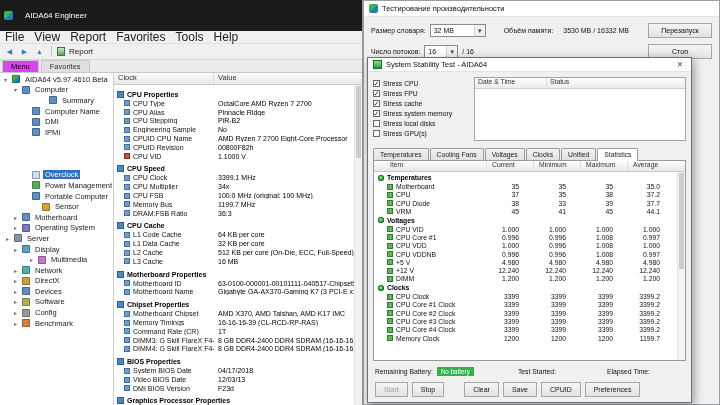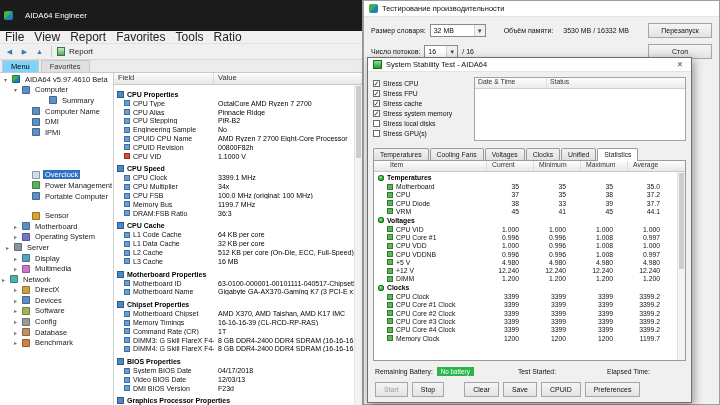--- a/index.html
+++ b/index.html
@@ -13,21 +13,21 @@
   .aida-logo{width:9px;height:9px;border-radius:2px;background:linear-gradient(135deg,#3db54a 40%,#1d7fc0 60%);flex:0 0 auto;}
   .menubar{height:13px;background:#f0f0f0;display:flex;align-items:center;font-size:12px;color:#222;border-bottom:1px solid #e2e2e2;flex:0 0 auto;}
   .menu-item{padding:0 5px;}
   .toolbar{height:16px;background:#f0f0f0;display:flex;align-items:center;gap:2px;padding:0 3px;border-bottom:1px solid #d8d8d8;font-size:8px;flex:0 0 auto;}
   .tool-icon{width:13px;text-align:center;color:#3a78b8;font-size:7px;}
   .tool-sep{width:1px;height:11px;background:#c9c9c9;margin:0 3px;}
   .report-icon{width:8px;height:9px;background:linear-gradient(#cfe9cf,#57a857);border:1px solid #2e7d32;}
   .report-label{padding-left:2px;color:#222;}
   .pane-tabs{height:13px;background:#ececec;display:flex;align-items:flex-end;font-size:7.5px;border-bottom:1px solid #c9c9c9;flex:0 0 auto;padding-left:2px;}
   .pane-tab{padding:1px 8px 1px;border:1px solid #c9c9c9;border-bottom:none;background:#e0e0e0;margin-right:2px;color:#333;}
-  .pane-tab.active{background:#7dd3fc;color:#000;}
+  .pane-tab.active{background:#d946ef;color:#000;}
   .main-body{flex:1;display:flex;min-height:0;}
   #sidebar{width:114px;border-right:1px solid #cfcfcf;overflow:hidden;font-size:7.5px;padding-top:1px;background:#fff;}
   .tree-row{height:10.6px;display:flex;align-items:center;gap:3px;white-space:nowrap;color:#1a1a1a;overflow:hidden;}
   .expander{width:7px;color:#707070;font-size:6px;text-align:center;flex:0 0 auto;}
   .tree-icon{width:8px;height:8px;border-radius:1px;flex:0 0 auto;background:#5d8fc4;box-shadow:inset 0 0 0 1px rgba(0,0,0,.28);}
   .tree-row .lbl{padding:0 2px;}
   .tree-row.selected .lbl{background:#2f6fc4;color:#fff;}
   [data-name="aida-logo-icon"]{background:linear-gradient(135deg,#3db54a 40%,#1d7fc0 60%);}
   [data-name="overclock-icon"]{background:#d0dce8;box-shadow:inset 0 0 0 1px #8899aa;}
   [data-name="power-icon"]{background:#58b058;}
@@ -114,21 +114,21 @@
   <div class="titlebar-dark" data-name="main-titlebar">
     <span class="aida-logo" data-name="aida64-logo-icon"></span>
     <span data-name="main-window-title">AIDA64 Engineer</span>
   </div>
   <div class="menubar" data-name="menu-bar">
       <span class="menu-item" data-name="menu-item-file">File</span>
       <span class="menu-item" data-name="menu-item-view">View</span>
       <span class="menu-item" data-name="menu-item-report">Report</span>
       <span class="menu-item" data-name="menu-item-favorites">Favorites</span>
       <span class="menu-item" data-name="menu-item-tools">Tools</span>
-      <span class="menu-item" data-name="menu-item-help">Ratio</span>
+      <span class="menu-item" data-name="menu-item-help">Help</span>
     </div>
   <div class="toolbar" data-name="main-toolbar">
     <span class="tool-icon" data-name="back-icon">◀</span>
     <span class="tool-icon" data-name="forward-icon">▶</span>
     <span class="tool-icon" data-name="up-icon">▲</span>
     <span class="tool-sep" data-name="toolbar-separator"></span>
     <span class="report-icon" data-name="report-icon"></span>
     <span class="report-label" data-name="report-button">Report</span>
   </div>
   <div class="pane-tabs" id="pane-tabs" data-name="pane-tabs">
@@ -175,21 +175,21 @@
         <div class="tree-row" data-name="sidebar-item-power-management" style="padding-left: 22px;">
           <span class="expander" data-name="expander-spacer"></span>
           <span class="tree-icon" data-name="power-icon"></span>
           <span class="lbl" data-name="sidebar-item-label">Power Management</span>
         </div>
         <div class="tree-row" data-name="sidebar-item-portable-computer" style="padding-left: 22px;">
           <span class="expander" data-name="expander-spacer"></span>
           <span class="tree-icon" data-name="portable-icon"></span>
           <span class="lbl" data-name="sidebar-item-label">Portable Computer</span>
         </div>
-        <div class="tree-row" data-name="sidebar-item-sensor" style="padding-left: 22px; margin-top: 9px;">
+        <div class="tree-row" data-name="sidebar-item-sensor" style="padding-left: 32px;">
           <span class="expander" data-name="expander-spacer"></span>
           <span class="tree-icon" data-name="sensor-icon"></span>
           <span class="lbl" data-name="sidebar-item-label">Sensor</span>
         </div>
         <div class="tree-row" data-name="sidebar-item-motherboard" style="padding-left: 12px;">
           <span class="expander" data-name="expand-icon">▸</span>
           <span class="tree-icon" data-name="motherboard-icon"></span>
           <span class="lbl" data-name="sidebar-item-label">Motherboard</span>
         </div>
         <div class="tree-row" data-name="sidebar-item-operating-system" style="padding-left: 12px;">
@@ -200,26 +200,26 @@
         <div class="tree-row" data-name="sidebar-item-server" style="padding-left: 4px;">
           <span class="expander" data-name="expand-icon">▸</span>
           <span class="tree-icon" data-name="server-icon"></span>
           <span class="lbl" data-name="sidebar-item-label">Server</span>
         </div>
         <div class="tree-row" data-name="sidebar-item-display" style="padding-left: 12px;">
           <span class="expander" data-name="expand-icon">▸</span>
           <span class="tree-icon" data-name="display-icon"></span>
           <span class="lbl" data-name="sidebar-item-label">Display</span>
         </div>
-        <div class="tree-row" data-name="sidebar-item-multimedia" style="padding-left: 12px;">
+        <div class="tree-row" data-name="sidebar-item-multimedia" style="padding-left: 28px;">
           <span class="expander" data-name="expand-icon">▸</span>
           <span class="tree-icon" data-name="multimedia-icon"></span>
           <span class="lbl" data-name="sidebar-item-label">Multimedia</span>
         </div>
-        <div class="tree-row" data-name="sidebar-item-network" style="padding-left: 0;">
+        <div class="tree-row" data-name="sidebar-item-network" style="padding-left: 12px;">
           <span class="expander" data-name="expand-icon">▸</span>
           <span class="tree-icon" data-name="network-icon"></span>
           <span class="lbl" data-name="sidebar-item-label">Network</span>
         </div>
         <div class="tree-row" data-name="sidebar-item-directx" style="padding-left: 12px;">
           <span class="expander" data-name="expand-icon">▸</span>
           <span class="tree-icon" data-name="directx-icon"></span>
           <span class="lbl" data-name="sidebar-item-label">DirectX</span>
         </div>
         <div class="tree-row" data-name="sidebar-item-devices" style="padding-left: 12px;">
@@ -229,35 +229,30 @@
         </div>
         <div class="tree-row" data-name="sidebar-item-software" style="padding-left: 12px;">
           <span class="expander" data-name="expand-icon">▸</span>
           <span class="tree-icon" data-name="software-icon"></span>
           <span class="lbl" data-name="sidebar-item-label">Software</span>
         </div>
         <div class="tree-row" data-name="sidebar-item-config" style="padding-left: 12px;">
           <span class="expander" data-name="expand-icon">▸</span>
           <span class="tree-icon" data-name="config-icon"></span>
           <span class="lbl" data-name="sidebar-item-label">Config</span>
-        </div>
-        <div class="tree-row" data-name="sidebar-item-database" style="padding-left: 12px;">
-          <span class="expander" data-name="expand-icon">▸</span>
-          <span class="tree-icon" data-name="database-icon"></span>
-          <span class="lbl" data-name="sidebar-item-label">Database</span>
         </div>
         <div class="tree-row" data-name="sidebar-item-benchmark" style="padding-left: 12px;">
           <span class="expander" data-name="expand-icon">▸</span>
           <span class="tree-icon" data-name="benchmark-icon"></span>
           <span class="lbl" data-name="sidebar-item-label">Benchmark</span>
         </div>
       </div>
     <div id="report-pane" data-name="report-pane">
       <div class="report-header" data-name="report-header">
-        <div class="col-field" data-name="field-column-header">Field</div>
+        <div class="col-field" data-name="field-column-header">Clock</div>
         <div class="col-value" data-name="value-column-header">Value</div>
       </div>
       <div class="report-rows" id="report-rows" data-name="report-rows">
           <div class="report-group-title" data-name="report-group-cpu-properties">
             <span class="group-icon" data-name="cpu-icon"></span>
             <span data-name="report-group-label">CPU Properties</span>
           </div>
           <div class="report-row" data-name="report-row-cpu-type">
             <div class="f" data-name="field-cell">
               <span class="row-icon" data-name="field-icon"></span>

